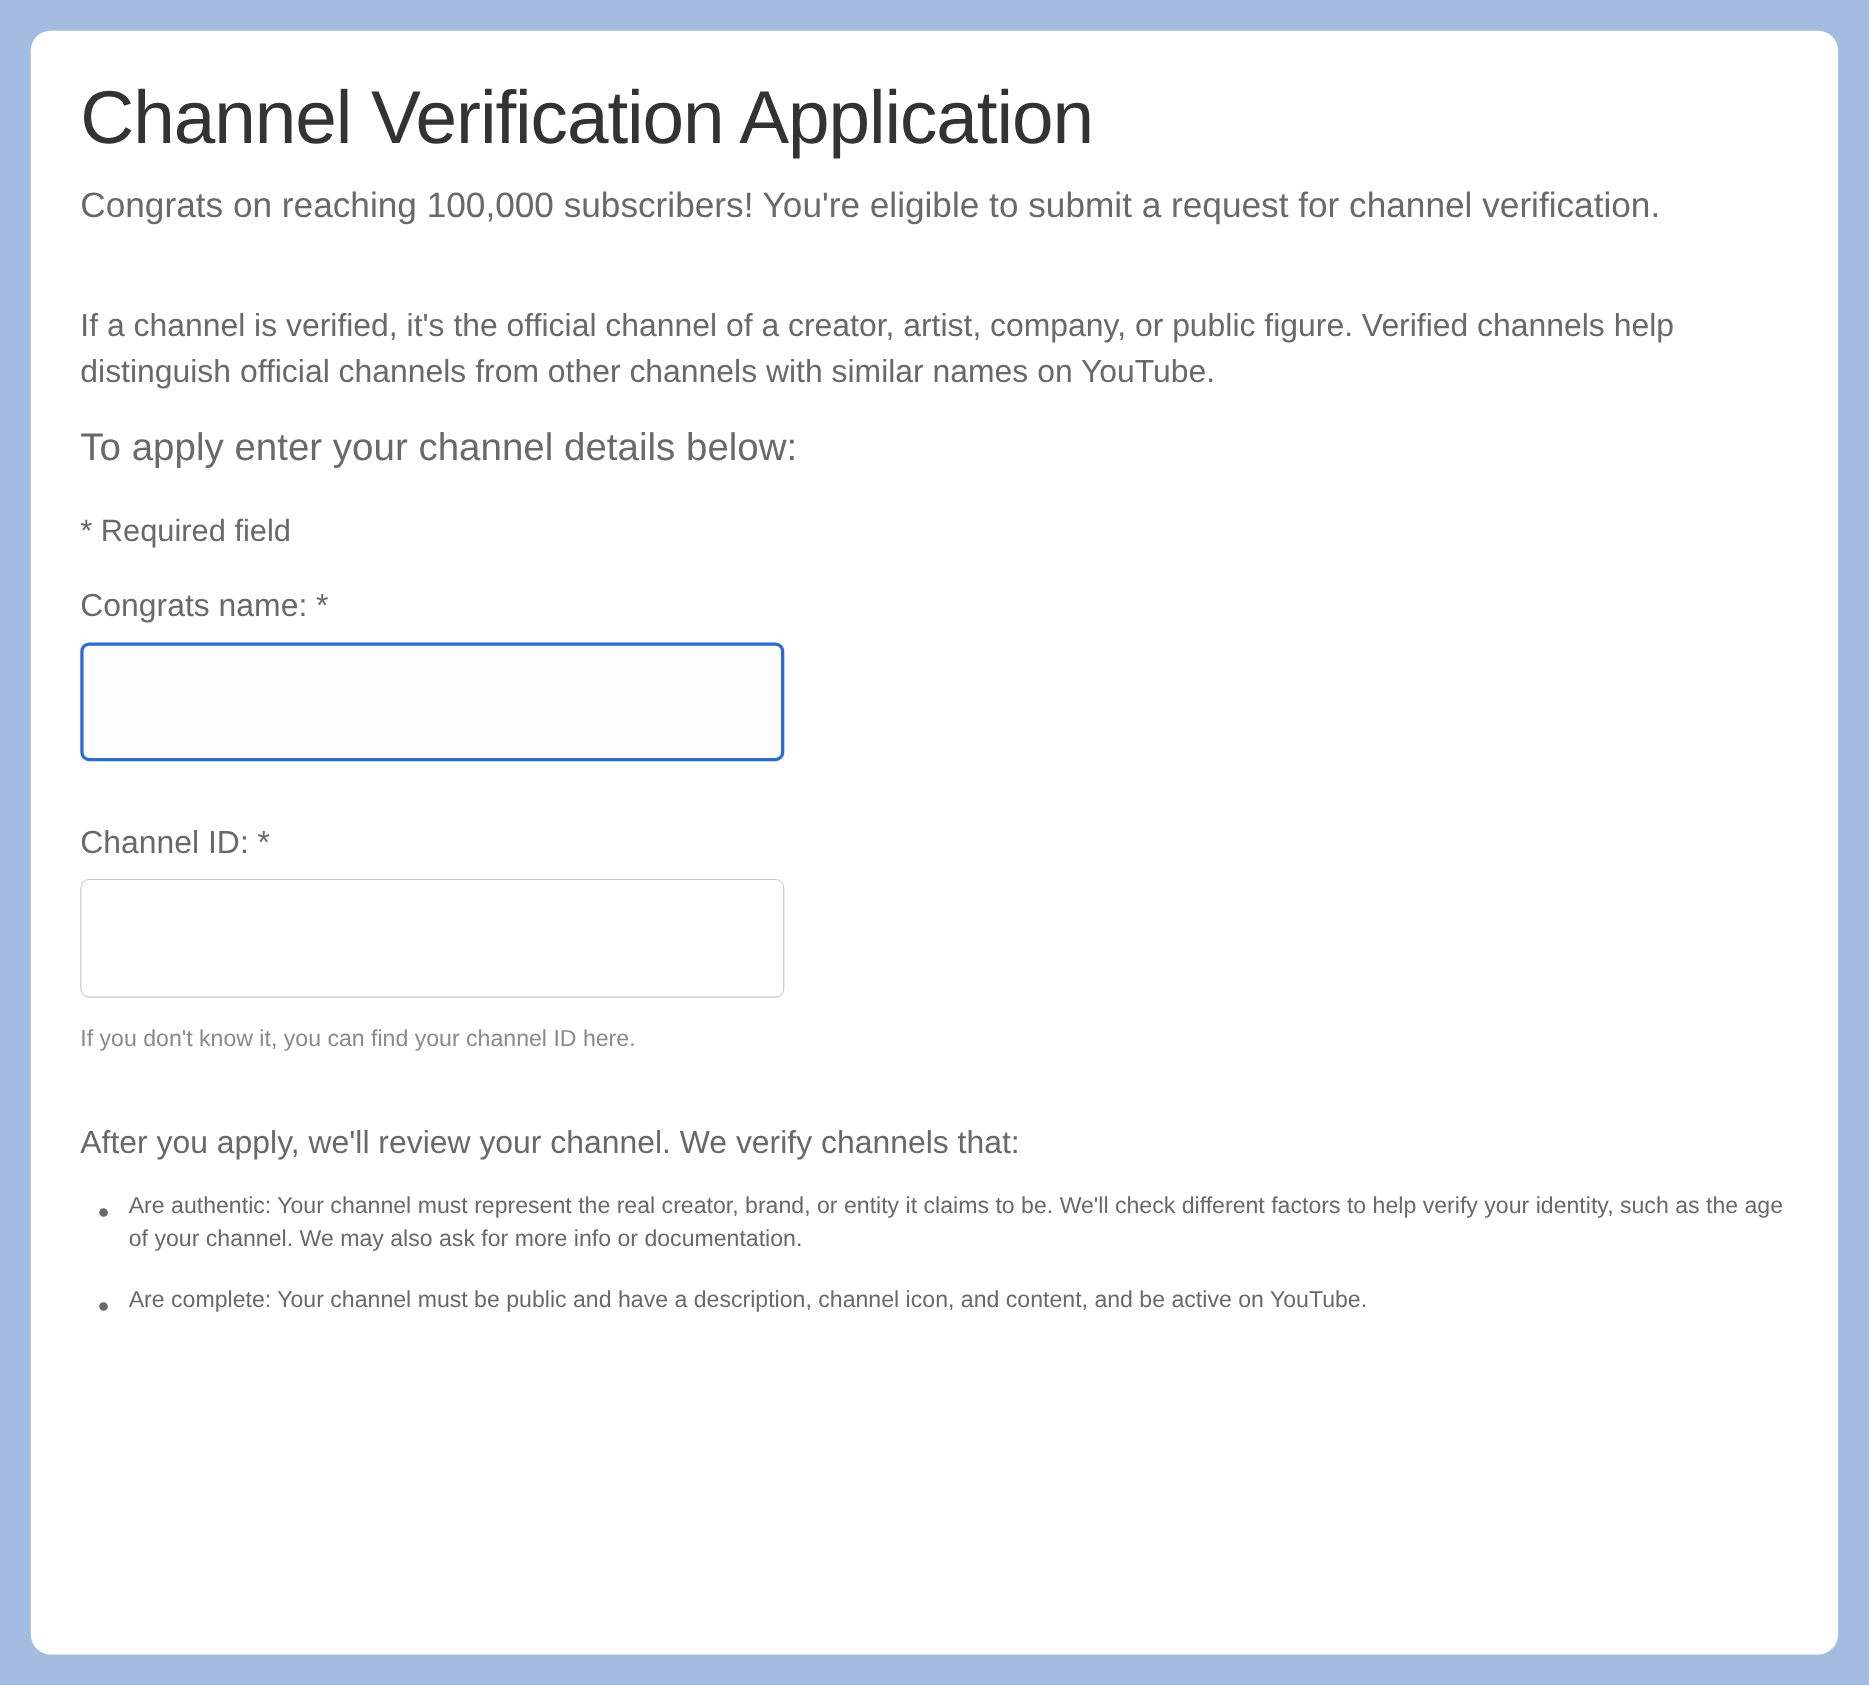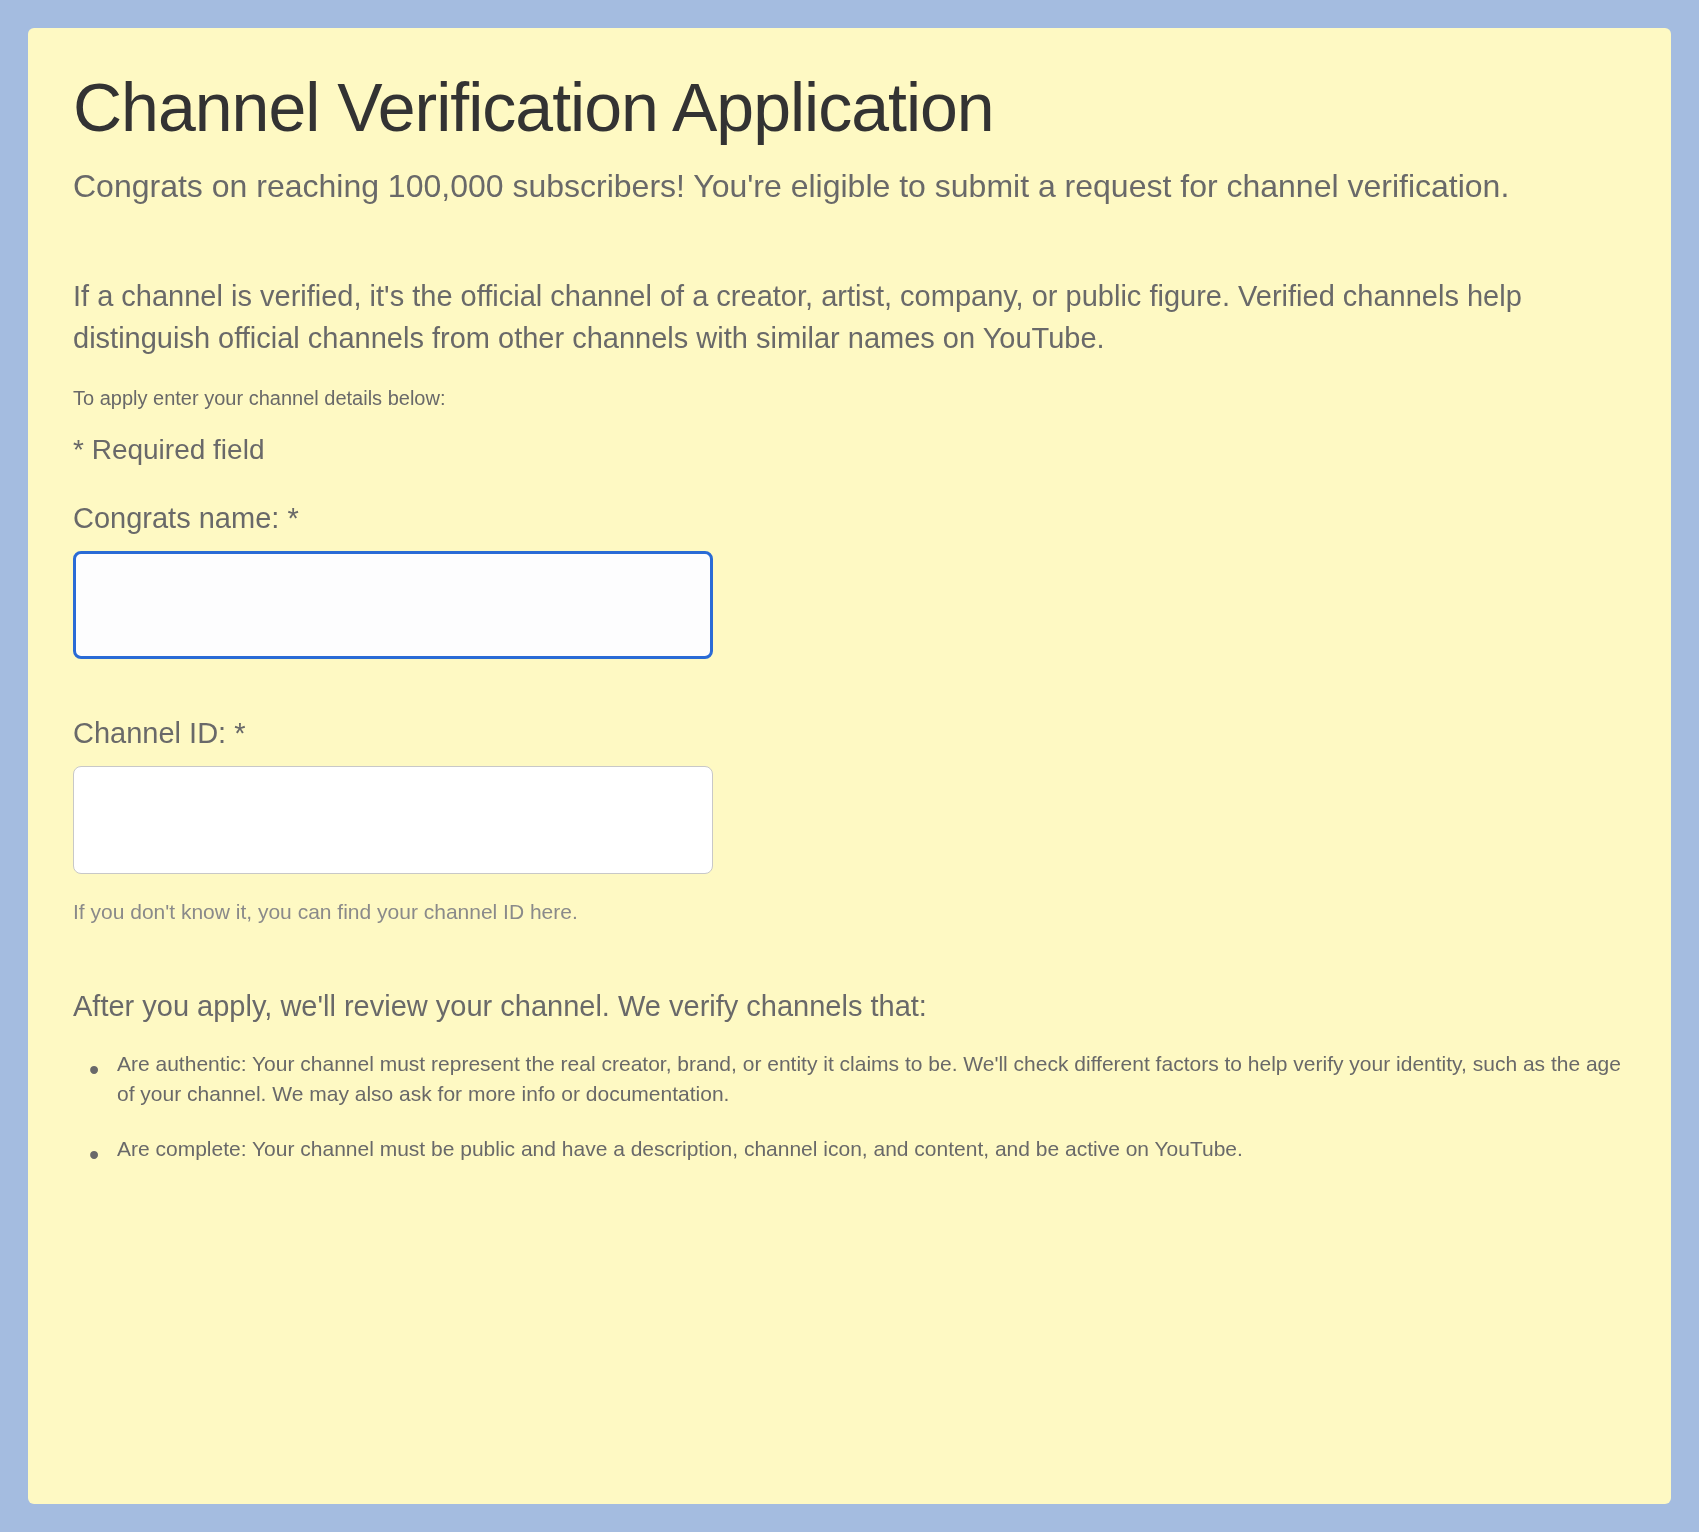--- a/index.html
+++ b/index.html
@@ -8,22 +8,22 @@
       box-sizing: border-box;
     }
     body {
       font-family: Arial, Helvetica, sans-serif;
       background: #a4bce0;
       padding: 28px;
       width: 1699px;
       height: 1532px;
     }
     .card {
-      background: #fef9c3;
-      border-radius: 6px;
+      background: #ffffff;
+      border-radius: 18px;
       padding: 40px 45px 50px 45px;
       height: 100%;
       overflow: hidden;
     }
     h1 {
       font-family: Arial, Helvetica, sans-serif;
       font-weight: 400;
       font-size: 68px;
       color: #333333;
       letter-spacing: -1px;
@@ -35,23 +35,23 @@
       margin-bottom: 66px;
       line-height: 1.4;
     }
     .paragraph {
       font-size: 29px;
       color: #696969;
       line-height: 1.45;
       margin-bottom: 28px;
     }
     .apply-line {
-      font-size: 20px;
+      font-size: 35px;
       color: #696969;
-      margin-bottom: 24px;
+      margin-bottom: 40px;
     }
     .required-note {
       font-size: 28px;
       color: #696969;
       margin-bottom: 36px;
     }
     .form-group {
       margin-bottom: 58px;
     }
     .form-group.second {

